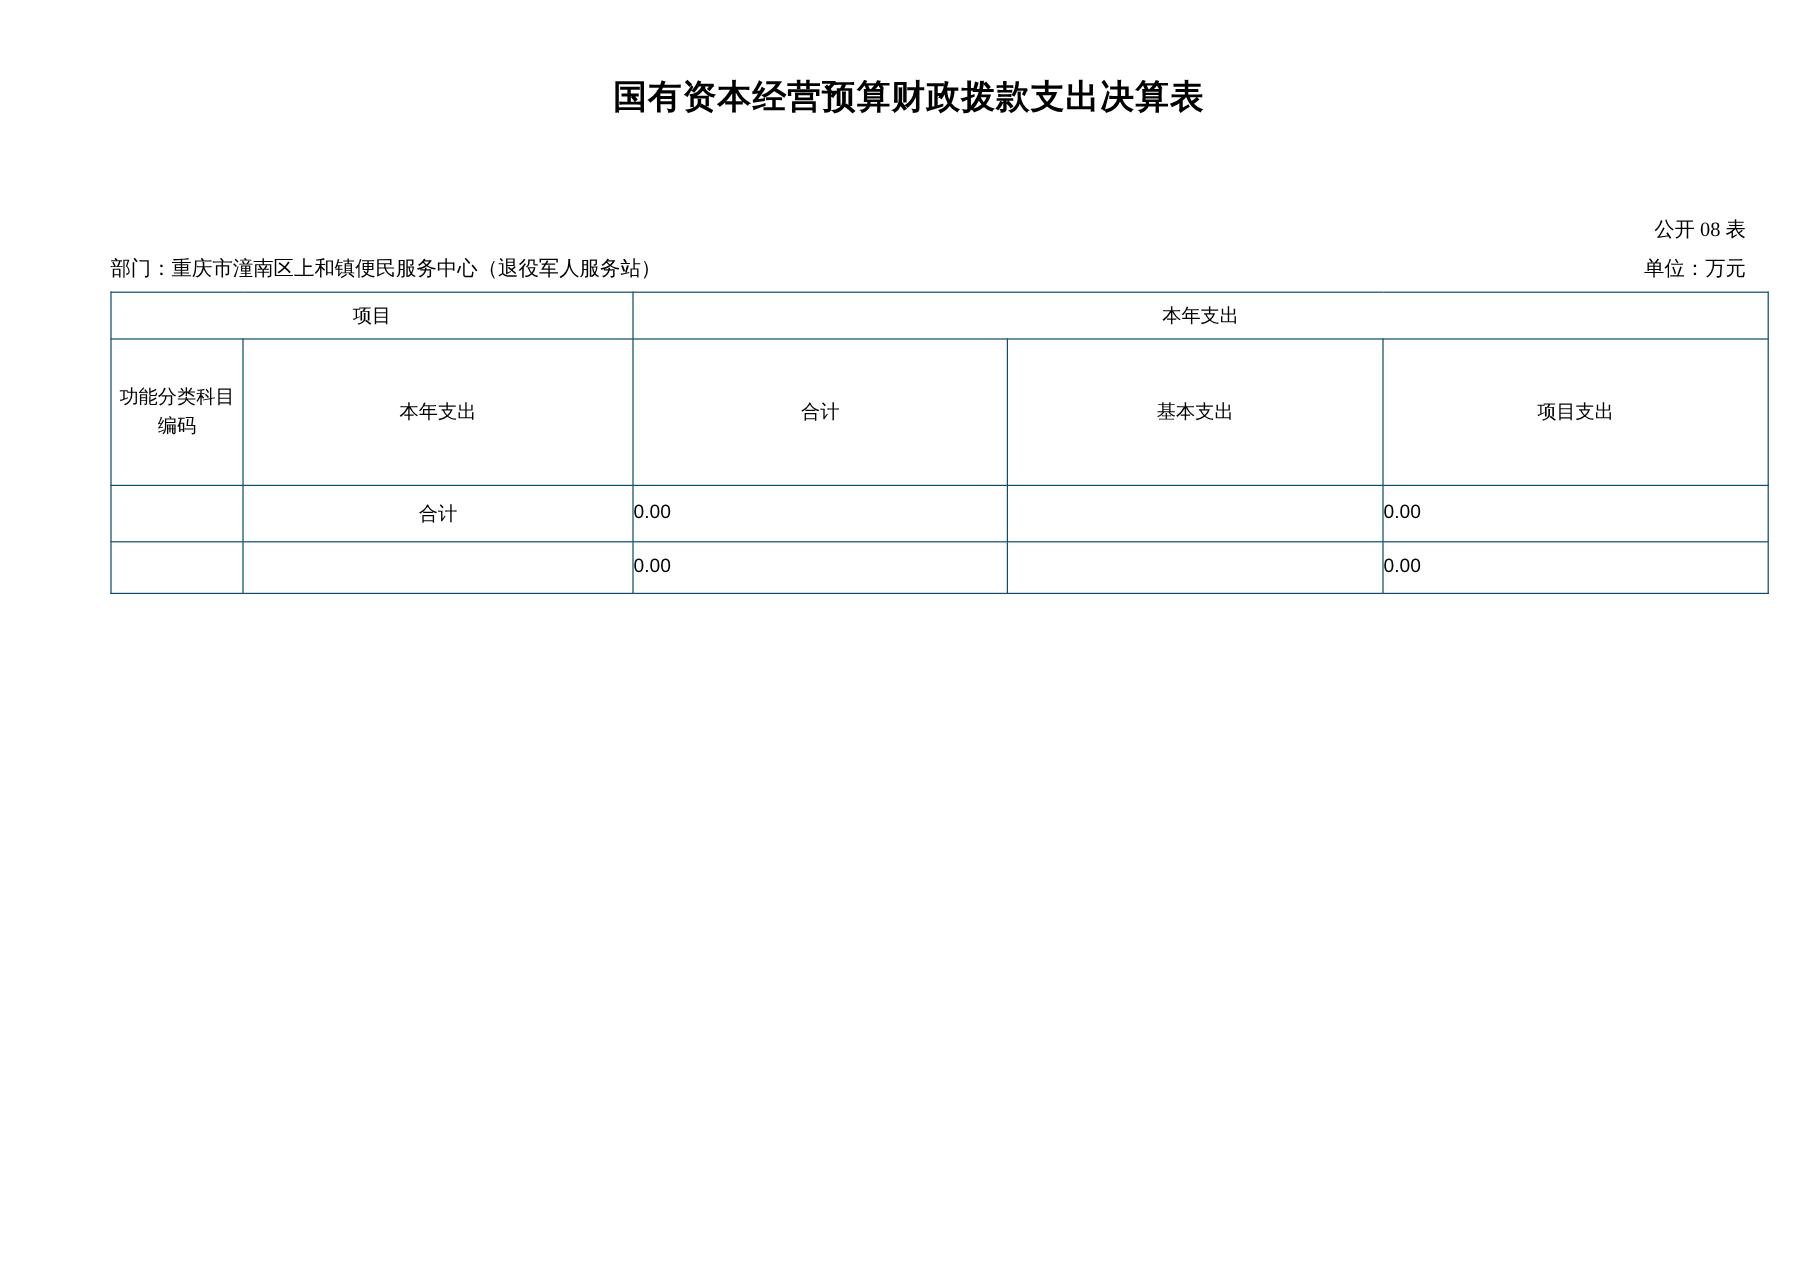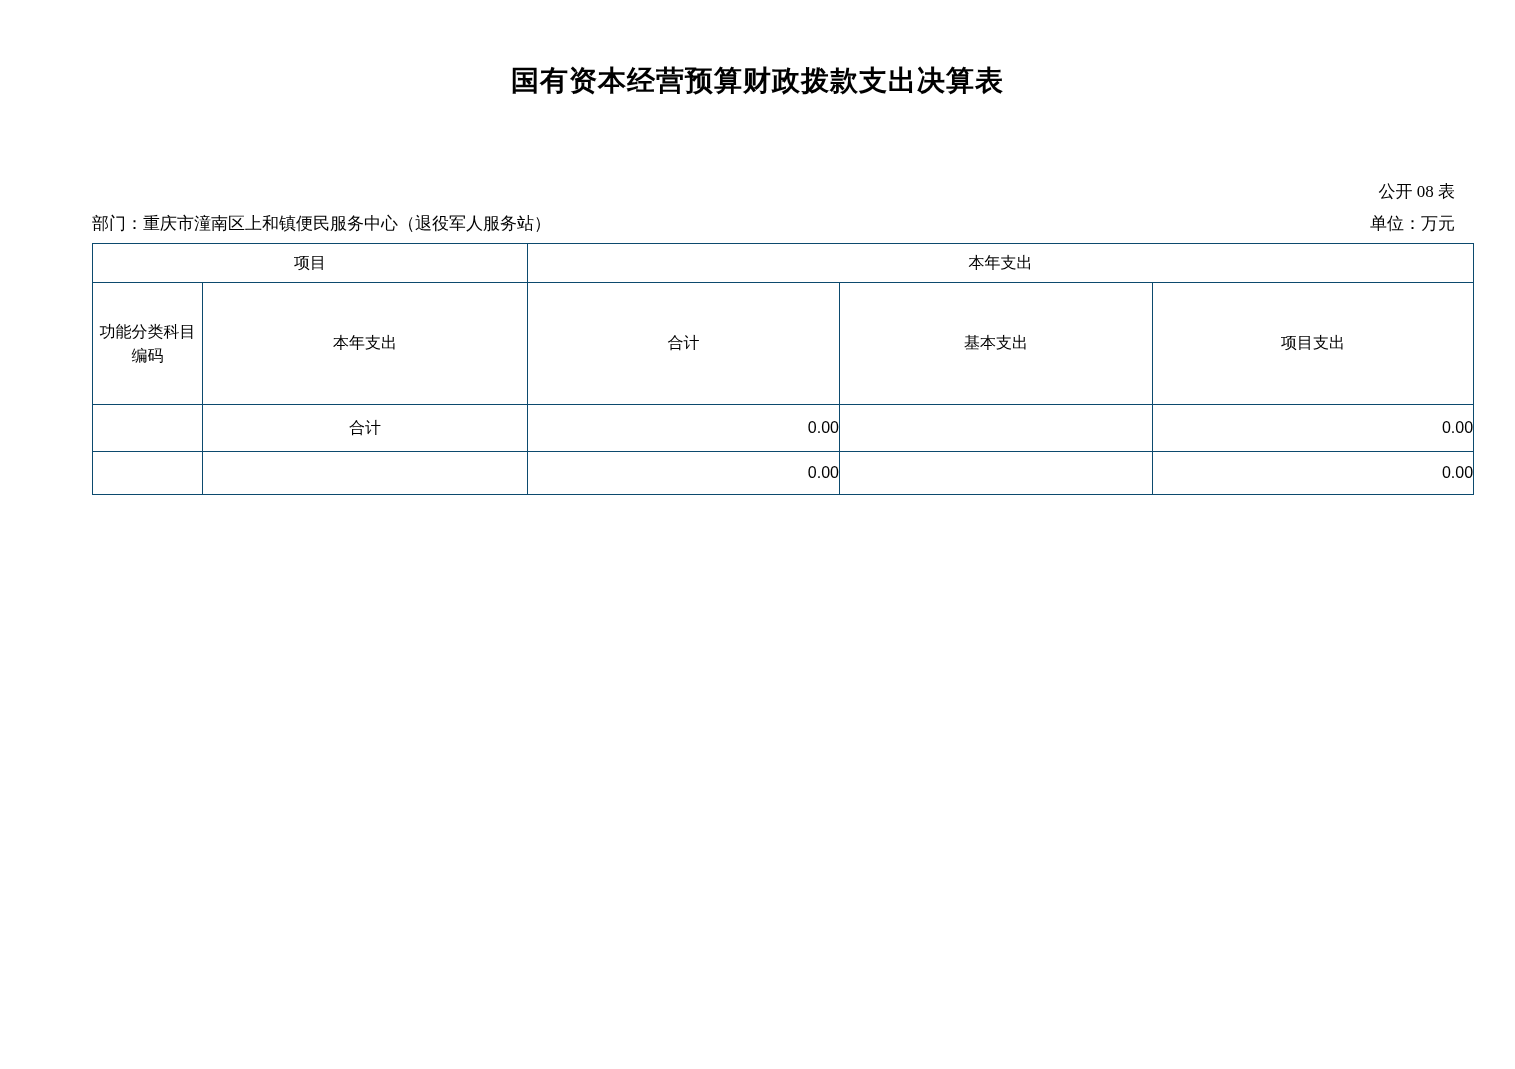--- a/index.html
+++ b/index.html
@@ -61,21 +61,21 @@
   .hdr {
     text-align: center;
     font-weight: bold;
     font-size: 17px;
   }
   .h-top { height: 38px; }
   .h-sub { height: 121px; }
   .row-total { height: 47px; }
   .row-data { height: 43px; }
   .c-center { text-align: center; }
-  .c-right  { text-align: right; padding-right: 10px; }
+  .c-right  { text-align: left; padding-right: 10px; }
   .bold { font-weight: bold; }
   .note {
     position: absolute;
     left: 92px;
     top: 446px;
     font-size: 17px;
     font-family: "Liberation Serif", "DejaVu Serif", serif;
     letter-spacing: 0.2px;
   }
   .sub-label-2line {

